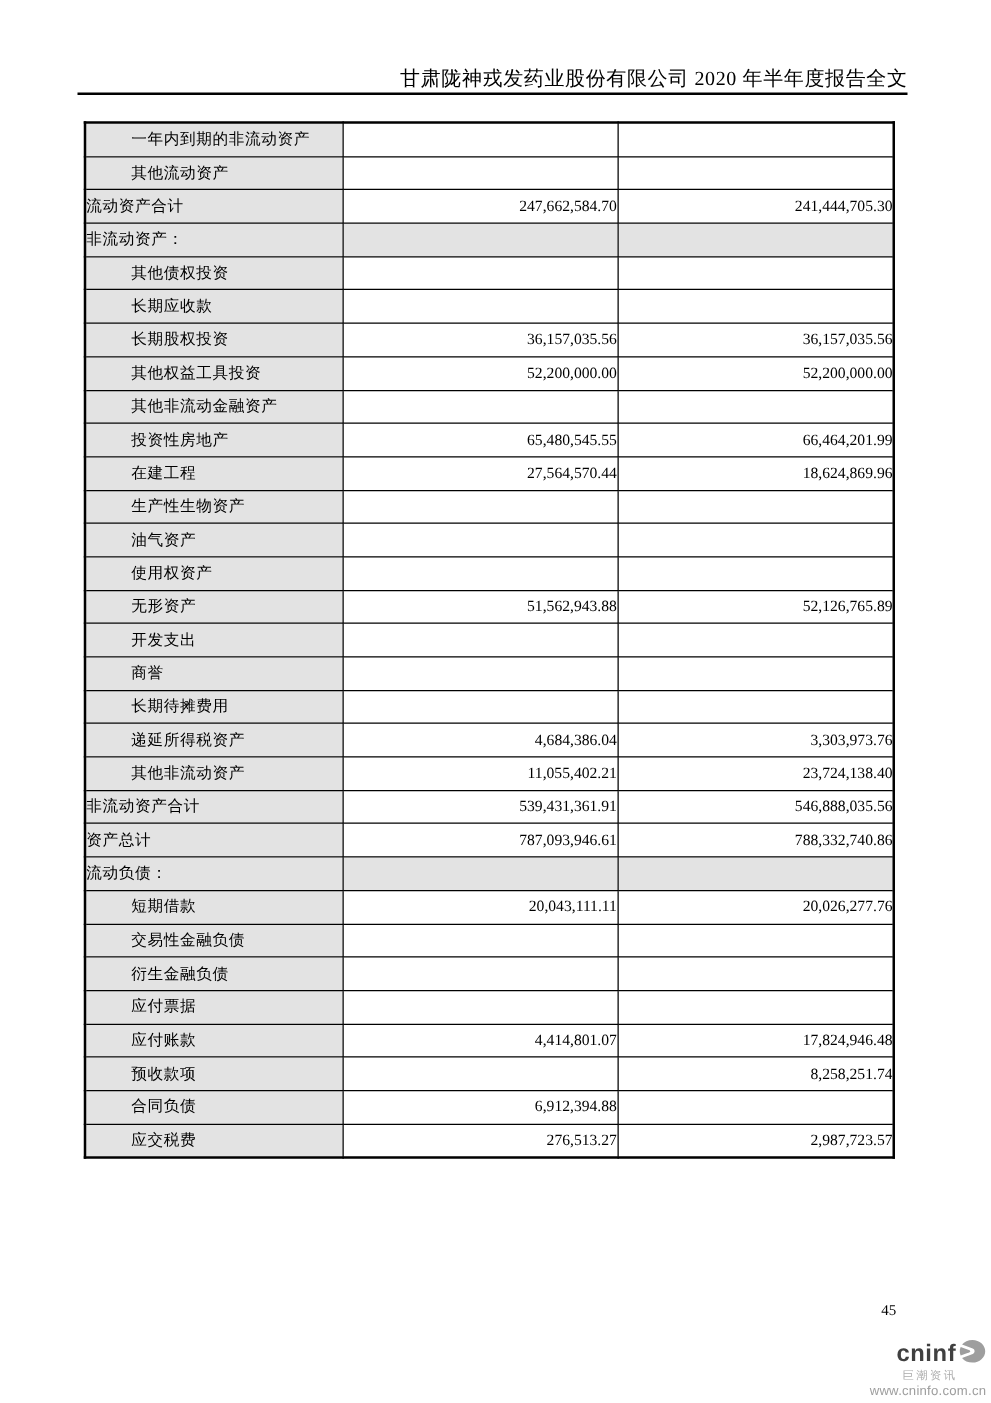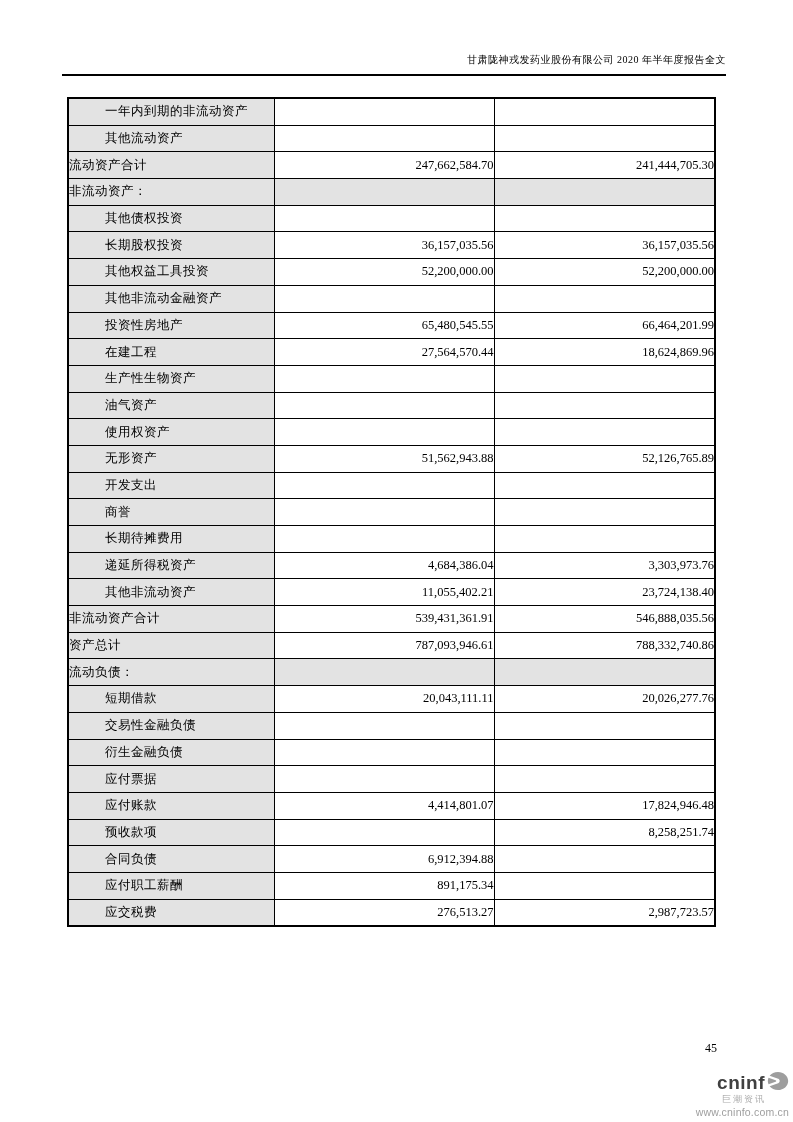--- a/index.html
+++ b/index.html
@@ -13,21 +13,21 @@
     height: 1122px;
     background: #ffffff;
     overflow: hidden;
     font-family: "Liberation Serif", "DejaVu Serif", serif;
     color: #000000;
   }
   .doc-header-title {
     position: absolute;
     top: 53px;
     right: 67px;
-    font-size: 10px;
+    font-size: 16px;
     letter-spacing: 0.5px;
     white-space: nowrap;
     margin-left: 26px;
   }
   .doc-header-rule {
     position: absolute;
     top: 74px;
     left: 62px;
     width: 664px;
     height: 2px;
@@ -146,20 +146,25 @@
           <td class="label">非流动资产：</td>
           <td class="val"></td>
           <td class="val"></td>
         </tr>
         <tr>
           <td class="label indent">其他债权投资</td>
           <td class="val"></td>
           <td class="val"></td>
         </tr>
         <tr>
+          <td class="label indent">长期应收款</td>
+          <td class="val"></td>
+          <td class="val"></td>
+        </tr>
+        <tr>
           <td class="label indent">长期股权投资</td>
           <td class="val">36,157,035.56</td>
           <td class="val">36,157,035.56</td>
         </tr>
         <tr>
           <td class="label indent">其他权益工具投资</td>
           <td class="val">52,200,000.00</td>
           <td class="val">52,200,000.00</td>
         </tr>
         <tr>
@@ -263,25 +268,20 @@
           <td class="val">17,824,946.48</td>
         </tr>
         <tr>
           <td class="label indent">预收款项</td>
           <td class="val"></td>
           <td class="val">8,258,251.74</td>
         </tr>
         <tr>
           <td class="label indent">合同负债</td>
           <td class="val">6,912,394.88</td>
-          <td class="val"></td>
-        </tr>
-        <tr>
-          <td class="label indent">应付职工薪酬</td>
-          <td class="val">891,175.34</td>
           <td class="val"></td>
         </tr>
         <tr>
           <td class="label indent">应交税费</td>
           <td class="val">276,513.27</td>
           <td class="val">2,987,723.57</td>
         </tr>
       </tbody>
   </table>
 

